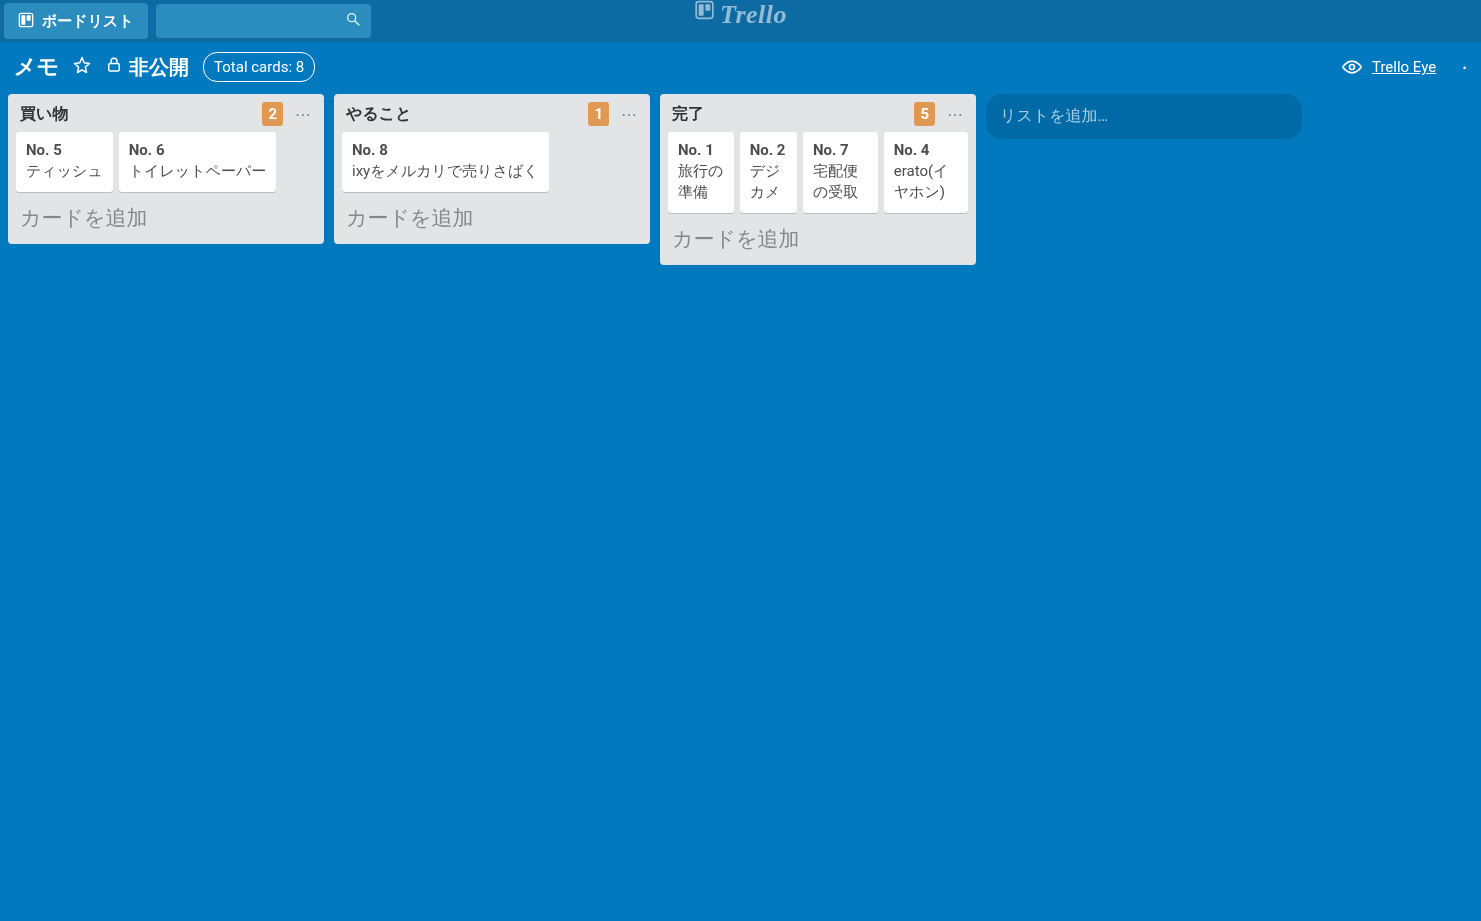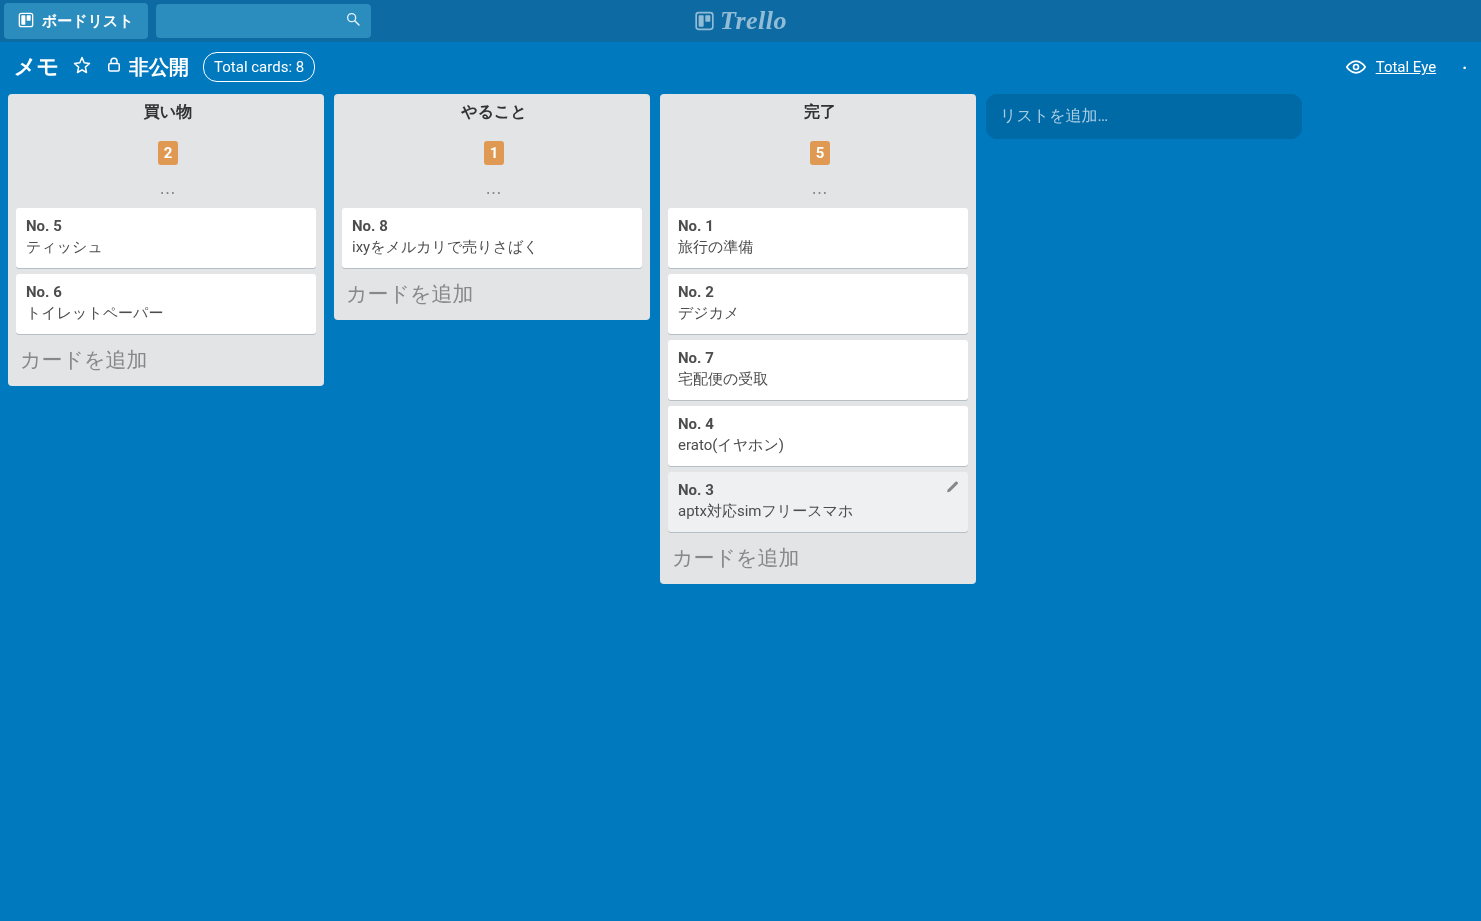--- a/index.html
+++ b/index.html
@@ -46,21 +46,21 @@
     padding: 0 10px;
   }
   .search-box svg { width: 16px; height: 16px; fill: #fff; opacity: .9; }
   .trello-logo {
     position: absolute;
     left: 50%;
     transform: translateX(-50%);
     top: 0;
     height: 42px;
     display: flex;
-    align-items: center;
+    align-items: flex-start;
     gap: 6px;
     opacity: .55;
     font-family: "Brush Script MT", cursive;
     font-size: 26px;
     font-style: italic;
     font-weight: 700;
     letter-spacing: .5px;
     color: #fff;
     user-select: none;
   }
@@ -116,22 +116,21 @@
     background: #e2e4e6;
     border-radius: 4px;
     display: flex;
     flex-direction: column;
     max-height: 100%;
   }
   .list-header {
     display: flex;
     align-items: center;
     padding: 8px 8px 4px 12px;
-    gap: 18px;
-    flex-direction: column;
+    gap: 8px;
   }
   .list-title {
     flex: 1;
     font-size: 16px;
     font-weight: 700;
     color: #333;
   }
   .card-count {
     background: #e09952;
     color: #fff;
@@ -144,21 +143,21 @@
     justify-content: center;
     font-size: 15px;
     font-weight: 700;
   }
   .list-menu {
     color: #888; font-size: 16px; padding: 0 4px; cursor: pointer; letter-spacing: 1px;
   }
   .list-cards {
     padding: 2px 8px;
     display: flex;
-    flex-direction: column;
+    flex-direction: row;
     gap: 6px;
   }
   .card {
     background: #fff;
     border-radius: 3px;
     box-shadow: 0 1px 0 rgba(9,45,66,.2);
     padding: 8px 10px 10px 10px;
     color: #4d4d4d;
     font-size: 15px;
     line-height: 1.4;
@@ -174,21 +173,21 @@
   .add-card {
     color: #888;
     font-size: 21px;
     padding: 10px 12px 12px 12px;
     cursor: pointer;
   }
   .add-list {
     width: 316px;
     flex: 0 0 316px;
     background: #006aa7;
-    border-radius: 11px;
+    border-radius: 16px;
     color: #a9cee3;
     font-size: 16px;
     padding: 12px 14px;
     cursor: pointer;
   }
 </style>
 </head>
 <body>
 
 <div class="topbar">
@@ -236,21 +235,21 @@
     </span>
     <span>非公開</span>
   </div>
   <div class="total-cards">Total cards: 8</div>
   <div class="spacer"></div>
   <div class="birds-eye">
     <svg viewBox="0 0 24 24">
         <path d="M1 12s4-7 11-7 11 7 11 7-4 7-11 7S1 12 1 12z" fill="none" stroke="#fff" stroke-width="2"></path>
         <circle cx="12" cy="12" r="3" fill="none" stroke="#fff" stroke-width="2"></circle>
       </svg>
-    <span>Total Eye</span>
+    <span>Trello Eye</span>
   </div>
   <span class="corner-dots">·</span>
 </div>
 
 <div class="board-canvas">
 
   <div class="list">
     <div class="list-header">
       <span class="list-title">買い物</span>
       <span class="card-count">2</span>
@@ -300,26 +299,19 @@
         <span>デジカメ</span>
       </div>
       <div class="card">
         <span class="card-no">No. 7</span>
         <span>宅配便の受取</span>
       </div>
       <div class="card">
         <span class="card-no">No. 4</span>
         <span>erato(イヤホン)</span>
       </div>
-      <div class="card hovered">
-        <span class="card-no">No. 3</span>
-        <span>aptx対応simフリースマホ</span>
-        <svg class="edit-icon" viewBox="0 0 24 24">
-            <path d="M3 21l3.5-.7L20 6.8a2 2 0 0 0 0-2.8l-.9-.9a2 2 0 0 0-2.8 0L2.7 16.6 2 20z"></path>
-          </svg>
-      </div>
     </div>
     <div class="add-card">カードを追加</div>
   </div>
 
   <div class="add-list">リストを追加…</div>
 
 </div>
 
 </body></html>

